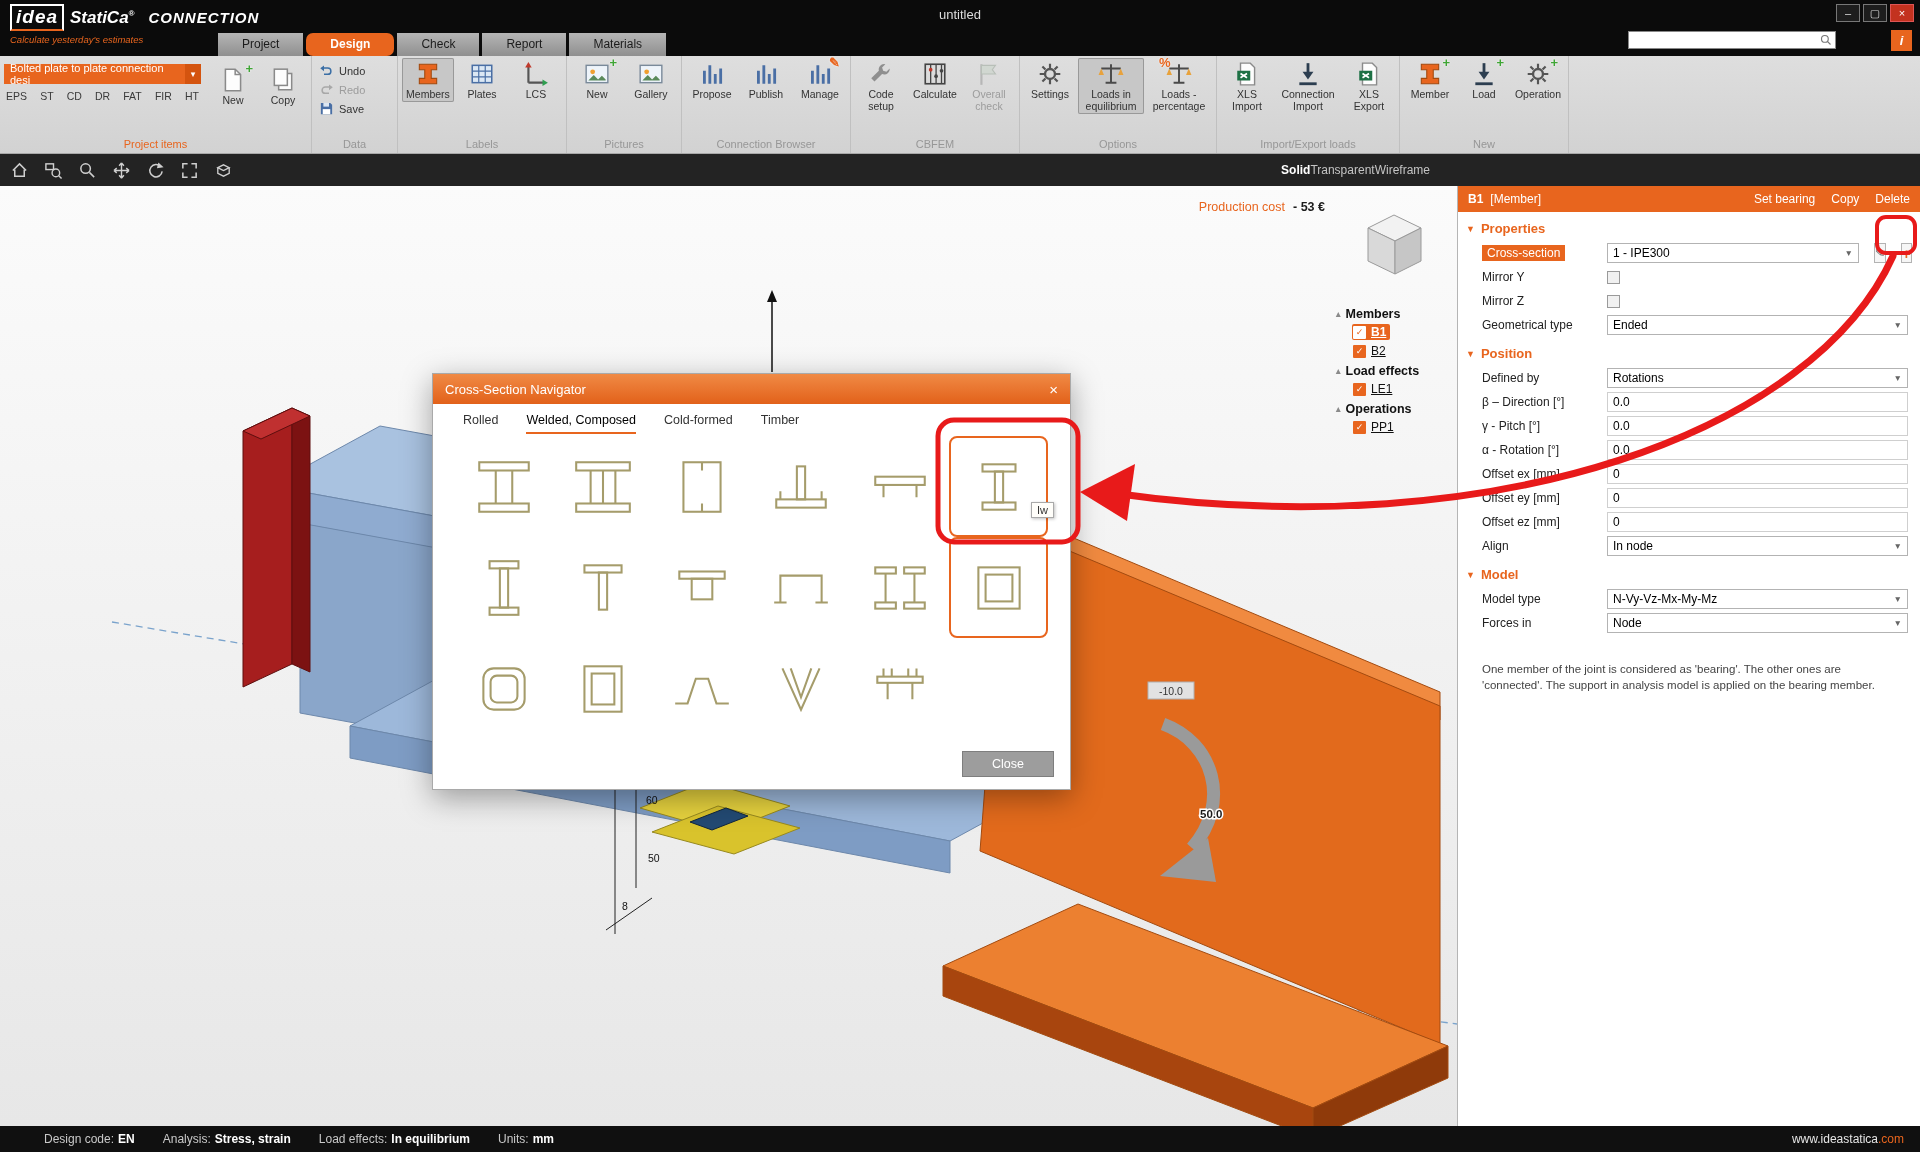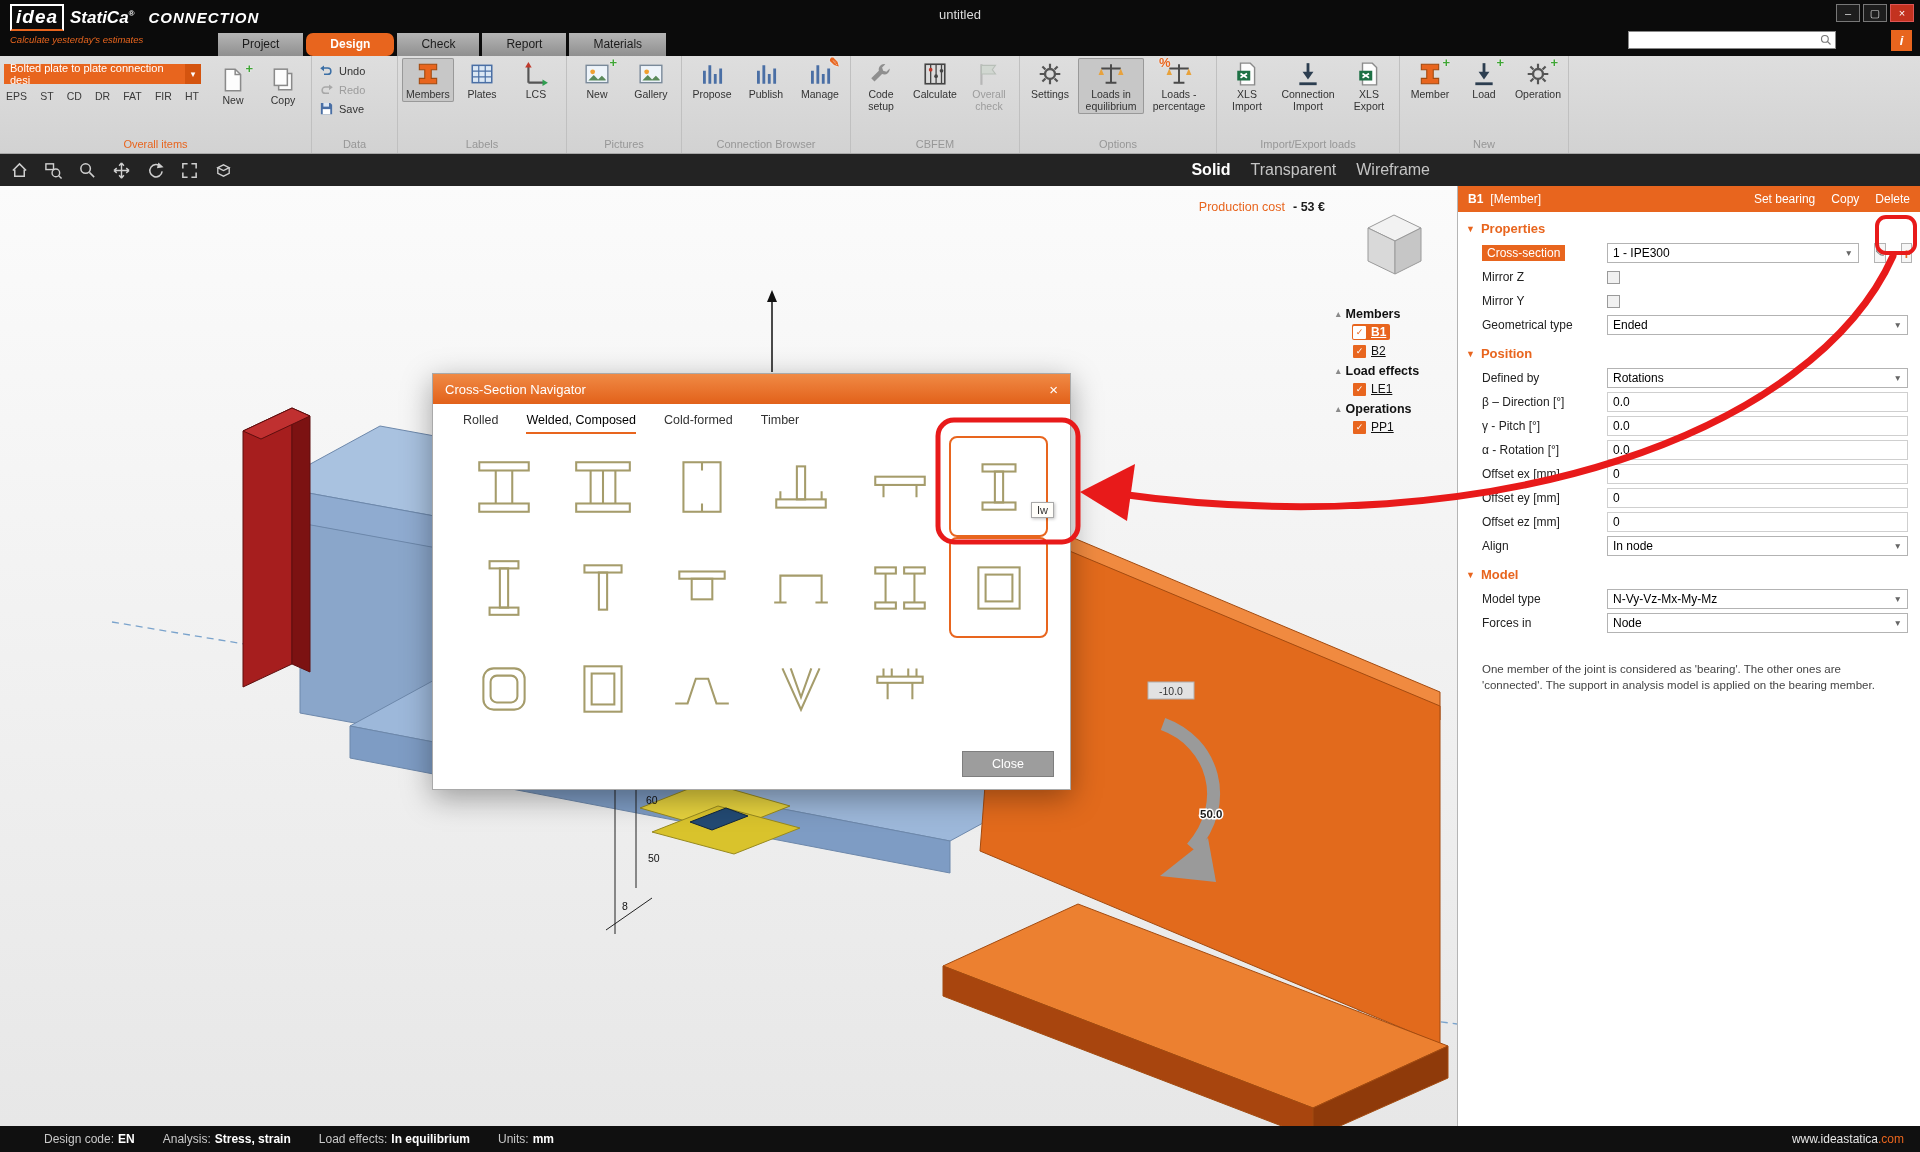--- a/index.html
+++ b/index.html
@@ -50,21 +50,21 @@
   .ricS { width:15px; height:15px; }
   .pi-stack { width:214px; margin-right:6px; }
   .conn-dd { height:20px; background:#e8651e; color:#fff; font-size:11px; display:flex; align-items:center; padding-left:6px; cursor:pointer; }
   .conn-caret { margin-left:auto; width:16px; text-align:center; background:#d4540f; font-size:9px; align-self:stretch; line-height:20px; }
   .codes { display:flex; justify-content:space-between; padding:6px 2px 0; font-size:10.5px; color:#3a3a3a; }
   .codes span { cursor:pointer; }
 
   
   .vtoolbar { height:32px; background:#232323; display:flex; align-items:center; padding:0 10px; gap:15px; flex:0 0 auto; }
   .vt-ic { width:19px; height:19px; cursor:pointer; }
-  .vmodes { margin-left:auto; display:flex; gap:20px; font-size:16px; color:#c4c4c4; padding-right:480px; }
+  .vmodes { margin-left:auto; display:flex; gap:0; font-size:12px; color:#c4c4c4; padding-right:480px; }
   .vmodes .vm { cursor:pointer; }
   .vmodes .vm.active { color:#fff; font-weight:bold; }
 
   
   .main { flex:1; display:flex; min-height:0; }
   .viewport { position:relative; width:1457px; background:linear-gradient(#fbfbfb,#e7e7e7); overflow:hidden; }
   .scene { position:absolute; inset:0; }
   .pcost { position:absolute; top:14px; right:132px; font-size:12.5px; display:flex; gap:8px; align-items:flex-start; }
   .pc-label { color:#e8651e; }
   .pc-value { color:#1c1c1c; font-weight:bold; }
@@ -264,21 +264,21 @@
               </svg><span class="badge">+</span></span>
           <span>New</span>
         </div>
         <div class="ritem">
           <span class="icwrap"><svg class="ric">
                 <use href="#s-copy"></use>
               </svg></span>
           <span>Copy</span>
         </div>
       </div>
-      <div class="rg-label orange">Overall items</div>
+      <div class="rg-label orange">Project items</div>
     </div>
 
     <div class="rg" style="width:86px">
       <div class="rg-items vert">
         <div class="smallitem">
             <svg class="ricS">
               <use href="#s-undo"></use>
             </svg>
             <span>Undo</span>
           </div>
@@ -749,27 +749,27 @@
         <span class="pctl">
           <span class="dd" style="flex:0 0 252px">
               <span>1 - IPE300</span>
               <span class="caret">▼</span>
             </span>
           <span class="sbtn">✎</span>
           <span class="sbtn plus">+</span>
         </span>
       </div>
       <div class="prow">
+        <span class="plabel">Mirror Y</span>
+        <span class="pctl">
+            <span class="cb"></span>
+          </span>
+      </div>
+      <div class="prow">
         <span class="plabel">Mirror Z</span>
-        <span class="pctl">
-            <span class="cb"></span>
-          </span>
-      </div>
-      <div class="prow">
-        <span class="plabel">Mirror Y</span>
         <span class="pctl">
             <span class="cb"></span>
           </span>
       </div>
       <div class="prow">
         <span class="plabel">Geometrical type</span>
         <span class="pctl">
             <span class="dd">
               <span>Ended</span>
               <span class="caret">▼</span>

